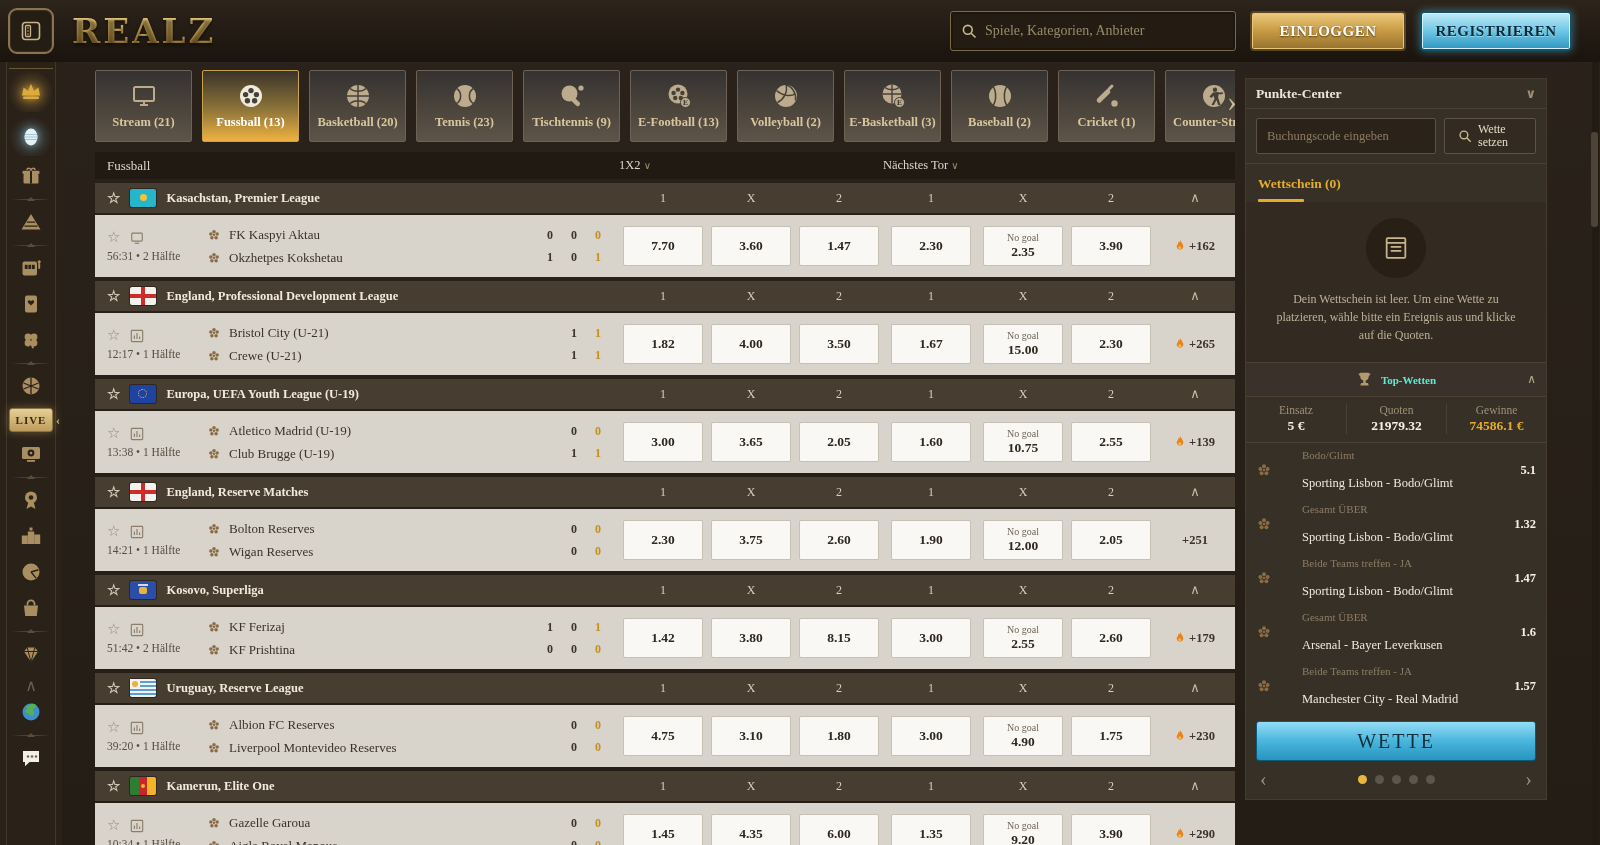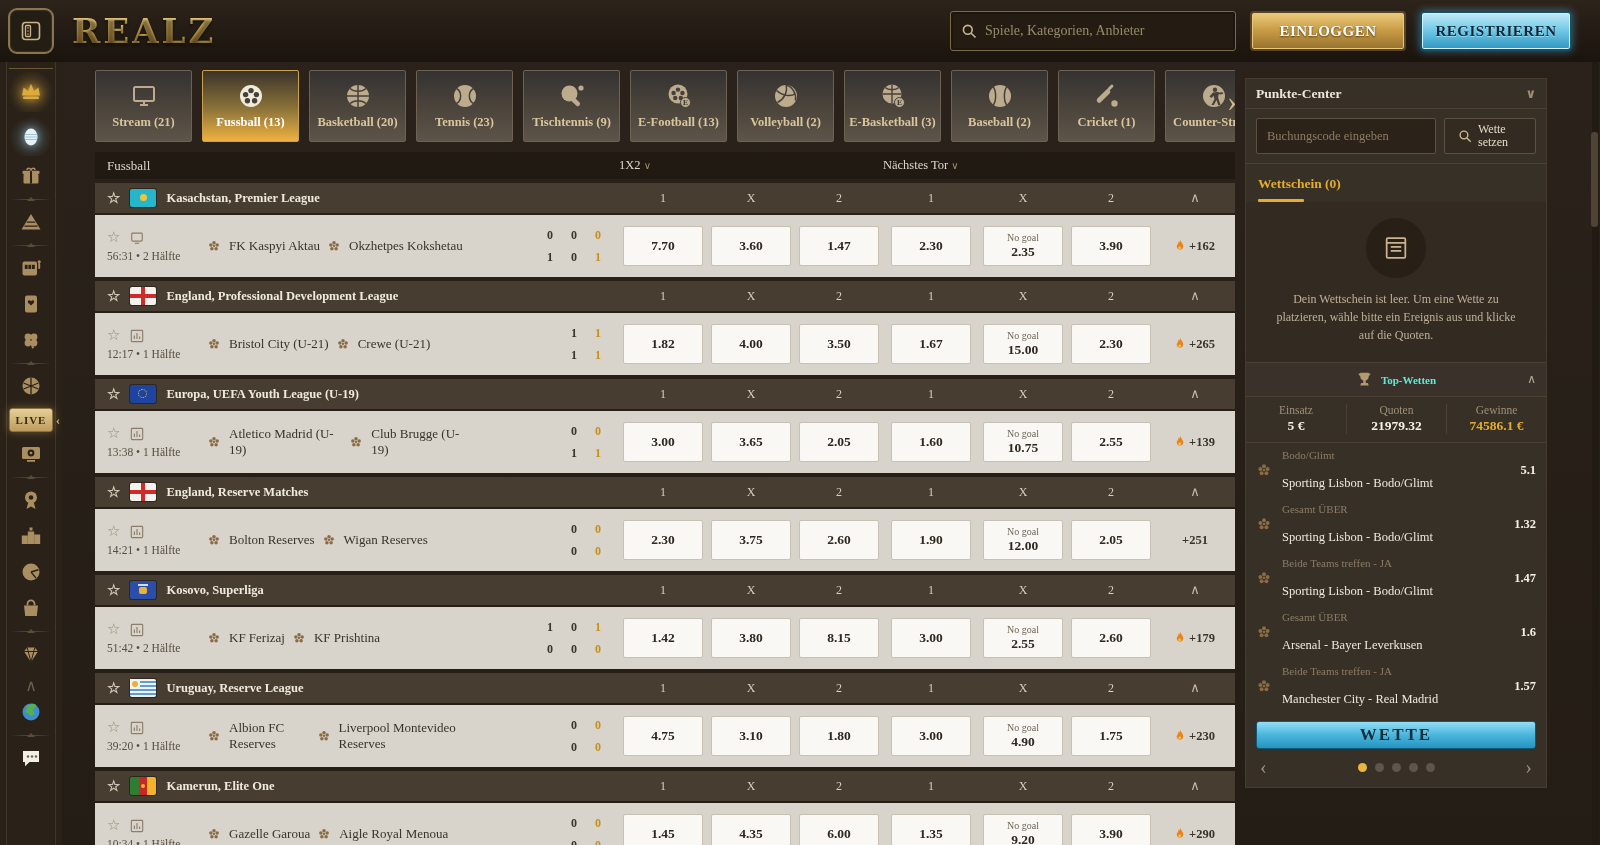--- a/index.html
+++ b/index.html
@@ -55,21 +55,21 @@
   .lh-left{grid-column:1/4;display:flex;align-items:center;gap:10px;padding-left:12px;font-weight:bold;font-size:12.5px}
   .ch{text-align:center;font-size:12px;color:#d8d0c1}
   .lh-collapse{text-align:center;color:#c8bca7;font-size:13px;cursor:pointer}
   .star{color:#cfc5b2;font-size:15px;cursor:pointer;line-height:1}
   .mrow{height:62px;background:#d8d3cb;margin-top:2px;color:#3a332a}
   .mrow .star{color:#9b8c72}
   .meta{padding-left:12px;display:flex;flex-direction:column;gap:5px}
   .meta-top{display:flex;align-items:center;gap:10px}
   .meta-top svg{width:14px;height:14px}
   .mtime{font-size:11.5px;color:#554d3e;white-space:nowrap}
-  .teams{display:flex;gap:7px}
+  .teams{display:flex;flex-direction:column;gap:7px}
   .team{display:flex;align-items:center;gap:8px;font-size:13px}
   .team svg{width:14px;height:14px;flex:none}
   .scores{display:flex;justify-content:flex-end;gap:18px;padding-right:18px}
   .scol{display:flex;flex-direction:column;gap:7px;align-items:center;font-size:12px;font-weight:bold;color:#3a332a}
   .scol.gold{color:#c5901e}
   .odd{width:80px;height:40px;justify-self:center;background:#faf8f4;border:1px solid #c6c0b5;border-radius:2px;display:flex;flex-direction:column;align-items:center;justify-content:center;font-family:inherit;font-weight:bold;font-size:13.5px;color:#2e2821;cursor:pointer;line-height:1.15}
   .odd .ng-label{font-weight:normal;font-size:10px;color:#6e6455}
   .boost{display:flex;align-items:center;justify-content:center;gap:4px;font-weight:bold;font-size:12.5px}
   .boost svg{width:10px;height:14px}
 
@@ -92,26 +92,26 @@
   .tw-bar svg{width:17px;height:17px}
   .tw-title{font-weight:bold;font-size:11px;color:#5eead4}
   .tw-collapse{position:absolute;right:10px;color:#b7a88e;font-size:12px;cursor:pointer}
   .tw-stats{display:grid;grid-template-columns:1fr 1fr 1fr;padding:7px 0 8px;border-bottom:1px solid #4a4033}
   .tw-stat{text-align:center;padding:0 13px}
   .tw-stat + .tw-stat{border-left:1px solid #4a4033}
   .tw-stat .lab{font-size:11.5px;color:#a19078}
   .tw-stat .val{font-size:13.5px;font-weight:bold;color:#f5f0e6;margin-top:2px}
   .tw-stat .val.gold{color:#e5ac2e}
   .bets{display:flex;flex-direction:column}
-  .bet{display:grid;grid-template-columns:26px 1fr auto;align-items:center;gap:0;padding:6px 10px;cursor:pointer}
+  .bet{display:grid;grid-template-columns:26px 1fr auto;align-items:center;gap:20px;padding:6px 10px;cursor:pointer}
   .bet svg{width:16px;height:16px}
   .bet .bm{font-size:11px;color:#8d7c64}
   .bet .bt{font-size:12.5px;color:#efe9dd;margin-top:15px}
   .bet .bo{font-weight:bold;font-size:12.5px;color:#f5f0e6}
-  .wette{display:block;width:calc(100% - 20px);margin:8px 10px 6px;height:28px;background:linear-gradient(180deg,#93def5,#4ab5dd 50%,#2795c0);border:1px solid #0e5a7a;border-radius:3px;font-family:inherit;font-weight:bold;font-size:17px;letter-spacing:2px;color:#122f3c;cursor:pointer}
+  .wette{display:block;width:calc(100% - 20px);margin:8px 10px 6px;height:40px;background:linear-gradient(180deg,#93def5,#4ab5dd 50%,#2795c0);border:1px solid #0e5a7a;border-radius:3px;font-family:inherit;font-weight:normal;font-size:20px;letter-spacing:2px;color:#122f3c;cursor:pointer}
   .pager{display:flex;align-items:center;justify-content:space-between;padding:2px 14px 10px}
   .pg-arrow{color:#a2917a;font-size:20px;cursor:pointer;line-height:1}
   .dots{display:flex;gap:8px}
   .dot{width:9px;height:9px;border-radius:50%;background:#5f554a;cursor:pointer}
   .dot.active{background:#eab63d}
 
   .scrolltrack{position:absolute;right:1px;top:62px;bottom:0;width:7px;background:#221b14}
   .scrollthumb{position:absolute;right:1px;top:70px;width:7px;height:95px;border-radius:3px;background:#4e4335}
 </style>
 </head>

